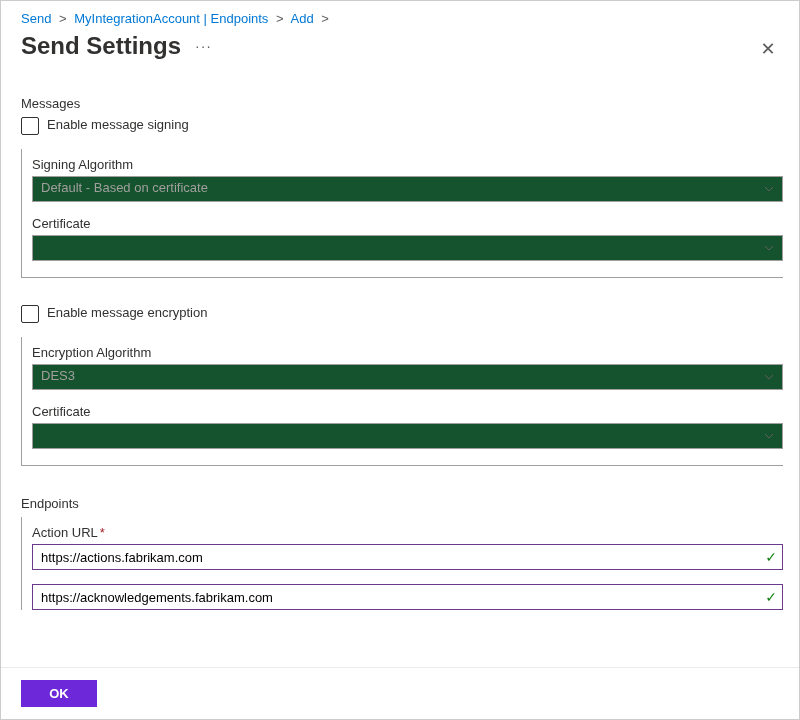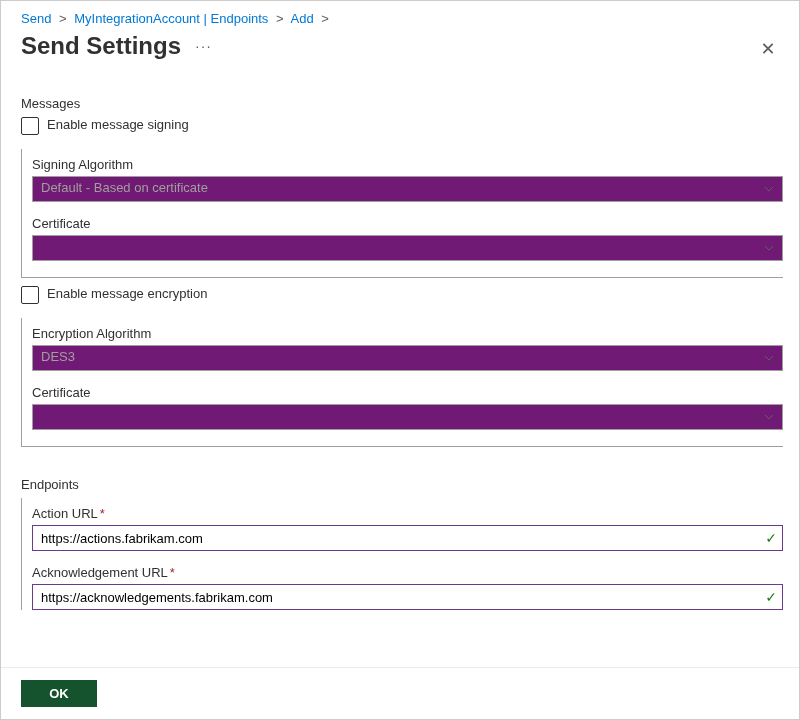--- a/index.html
+++ b/index.html
@@ -60,32 +60,32 @@
       border: 1px solid #323130;
       border-radius: 2px;
       background: #fff;
       cursor: pointer;
     }
     .indent-box {
       border-left: 1px solid #a19f9d;
       border-bottom: 1px solid #a19f9d;
       padding: 8px 0 16px 10px;
       margin-left: 0;
-      margin-bottom: 8px;
+      margin-bottom: 27px;
     }
     .field-label {
       font-size: 13px;
       color: #323130;
       margin-bottom: 4px;
     }
     .field-label .req { color: #a4262c; margin-left: 2px; }
     .dropdown-disabled {
       width: 100%;
       height: 26px;
-      background: #701a75;
+      background: #14532d;
       border: 1px solid #a19f9d;
       color: #a19f9d;
       padding: 3px 8px;
       font-size: 13px;
       position: relative;
       margin-bottom: 14px;
     }
     .dropdown-disabled:last-child { margin-bottom: 0; }
     .chevron {
       position: absolute;
@@ -127,21 +127,21 @@
     .footer {
       position: absolute;
       bottom: 0;
       left: 0;
       right: 0;
       padding: 12px 20px;
       border-top: 1px solid #edebe9;
       background: #fff;
     }
     .ok-button {
-      background: #14532d;
+      background: #6d28d9;
       color: #fff;
       border: none;
       padding: 6px 22px;
       font-size: 13px;
       font-weight: 600;
       cursor: pointer;
       min-width: 76px;
     }
   </style>
 </head>
@@ -223,23 +223,20 @@
   <div class="section-label" style="margin-top:30px;">Endpoints</div>
 
   <div class="endpoints-box">
     <div class="field-label">
       <span>Action URL</span><span class="req">*</span>
     </div>
     <div class="input-wrap valid">
       <input type="text" class="text-input" style="border-color: rgb(107, 58, 140);" value="https://actions.fabrikam.com">
       <span class="checkmark">✓</span>
     </div>
-    <div class="field-label">
-      <span>Acknowledgement URL</span><span class="req">*</span>
-    </div>
     <div class="input-wrap valid" style="margin-bottom:0;">
       <input type="text" class="text-input" style="border-color: rgb(107, 58, 140);" value="https://acknowledgements.fabrikam.com">
       <span class="checkmark">✓</span>
     </div>
   </div>
 
 </div>
 
 <div class="footer">
   <button class="ok-button">OK</button>

